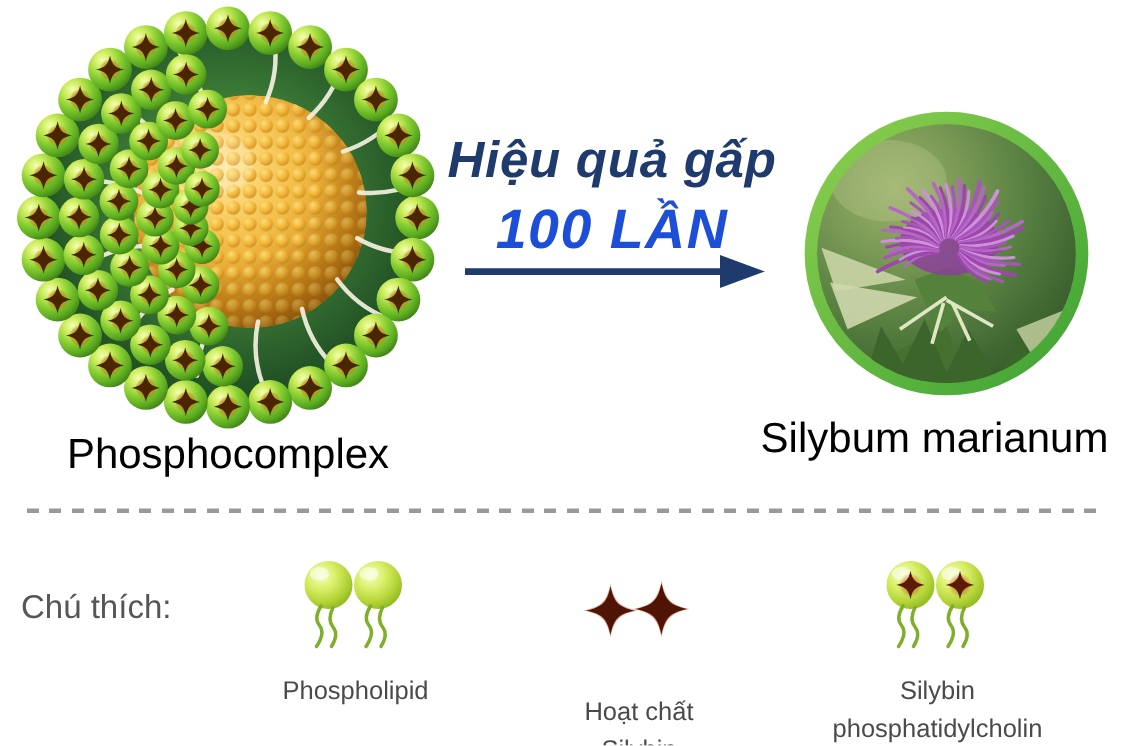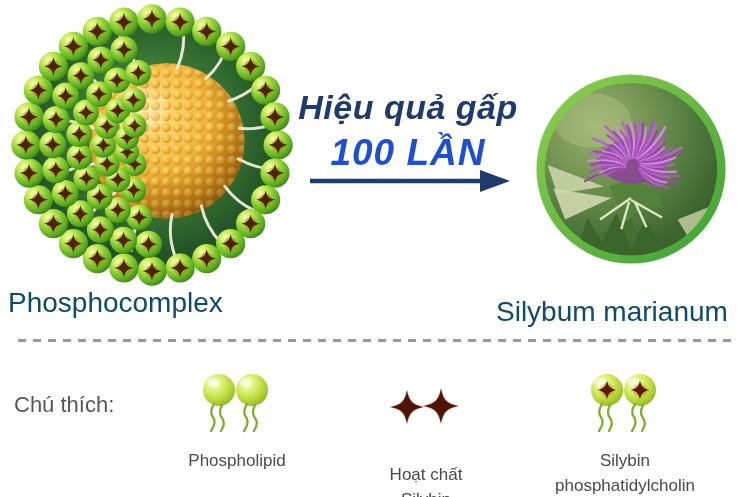--- a/index.html
+++ b/index.html
@@ -4,23 +4,23 @@
 <style>
   html,body{margin:0;padding:0;background:#fff;}
   .stage{position:relative;width:750px;height:497px;background:#ffffff;overflow:hidden;
          font-family:"Liberation Sans","DejaVu Sans",sans-serif;}
   .abs{position:absolute;}
   
   .mid-text{left:298px;top:88px;width:220px;text-align:center;}
   .effect1{font-size:34px;font-weight:bold;font-style:italic;color:#1f3a6d;letter-spacing:.5px;}
   .effect2{font-size:37px;font-weight:bold;font-style:italic;color:#1d4ed8;margin-top:5px;letter-spacing:1px;}
   
-  .big-label{font-size:28px;color:#0c4a6e;}
+  .big-label{font-size:28px;color:#000000;text-align:center;}
   .label-left{left:8px;top:287px;width:288px;}
-  .label-right{left:496px;top:296px;width:254px;}
+  .label-right{left:496px;top:276px;width:254px;}
   
   .divider{left:18px;top:339px;width:714px;height:3px;
            background:repeating-linear-gradient(90deg,#999 0 8px,transparent 8px 15px);}
   
   .legend-title{left:14px;top:392px;font-size:22px;color:#565656;}
   .legend-item{top:368px;width:170px;display:flex;flex-direction:column;align-items:center;}
   .li-0{left:152px;}.li-1{left:341px;}.li-2{left:540px;}
   .icon-box{height:78px;display:flex;align-items:flex-end;justify-content:center;}
   .icon-box.stars{align-items:center;padding-bottom:14px;}
   .legend-label{font-size:17px;color:#4a4a4a;text-align:center;line-height:1.25;margin-top:4px;}

